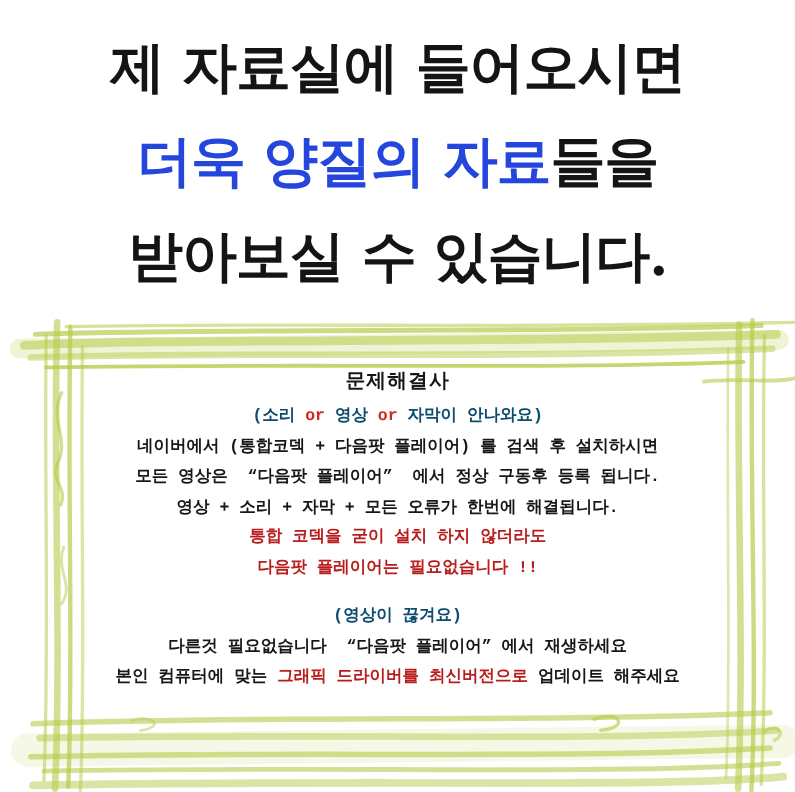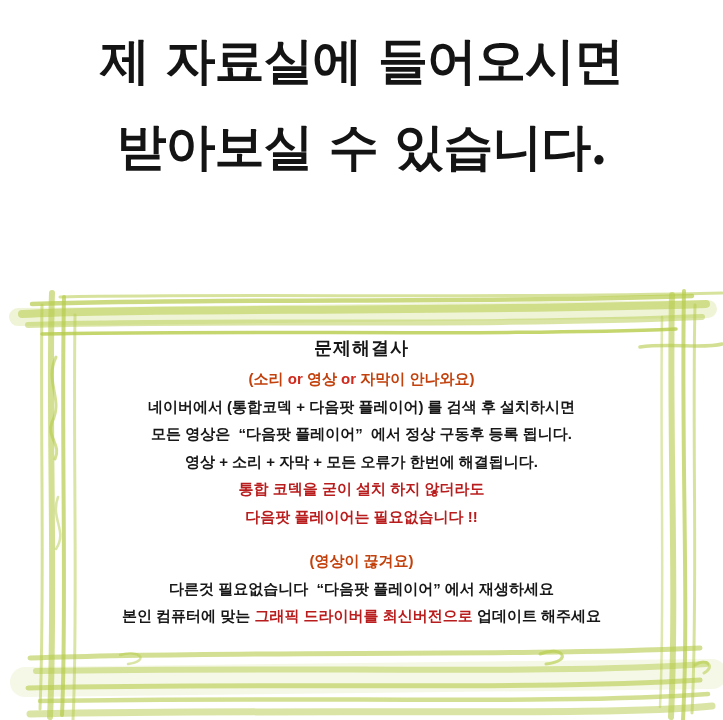--- a/index.html
+++ b/index.html
@@ -25,35 +25,37 @@
   
   .border-svg{position:absolute;left:0;top:287px;width:723px;height:433px;}
   .border-svg path{fill:none;stroke:#b6cc4b;stroke-linecap:round;}
   
   .box-text{
     position:absolute;top:337px;left:0;width:100%;
     text-align:center;
     font-weight:bold;
     font-size:15px;
     color:#171717;
+    font-family:Liberation Mono, monospace;
   }
   .nb-title{font-size:18px;line-height:22px;margin-bottom:6px;letter-spacing:1px;}
   .nb-line{line-height:27.5px;white-space:pre;}
-  .blue{color:#c2410c;}
+  .blue{color:#0c4a6e;}
   .red{color:#b91c1c;}
   .or-red{color:#d02a1e;}
   .gap{height:17px;}
 </style>
 </head>
 <body>
 
 <div class="poster">
 
   <div class="header">
     <div class="h-line">제 자료실에 들어오시면</div>
+    <div class="h-line"><span class="h-blue">더욱 양질의 자료</span><span>들을</span></div>
     <div class="h-line">받아보실 수 있습니다.</div>
   </div>
 
   <svg class="border-svg" viewBox="0 0 723 433" aria-hidden="true">
 
     <path d="M18,30 L708,22" stroke-width="18" opacity="0.22"></path>
     <path d="M22,27 C160,20 420,26 706,17" stroke-width="8" opacity="0.55"></path>
     <path d="M28,38 C210,32 470,40 702,30" stroke-width="6" opacity="0.5"></path>
     <path d="M32,17 C190,11 520,16 692,9" stroke-width="4.5" opacity="0.7"></path>
     <path d="M42,47 C250,43 510,49 676,42" stroke-width="3.5" opacity="0.8"></path>

